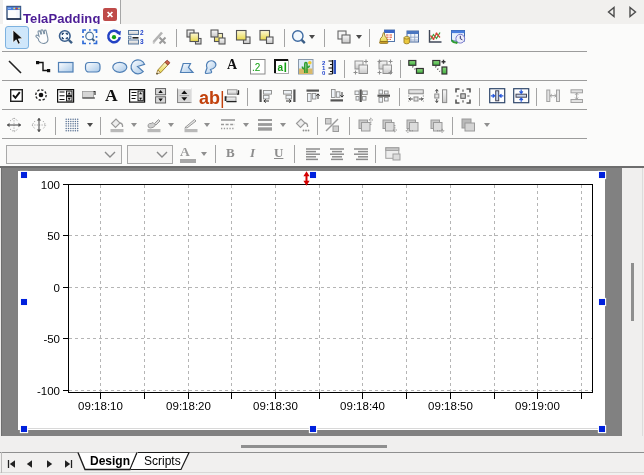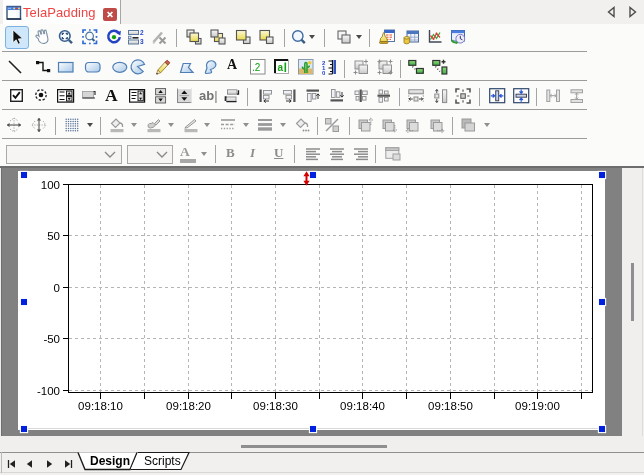--- a/index.html
+++ b/index.html
@@ -17,21 +17,21 @@
 <svg class="ab" style="left:6px;top:5px" width="16" height="16" viewBox="0 0 16 16">
 <rect x="1" y="1.5" width="13.5" height="12.5" fill="#f4f8fe" stroke="#38547c" stroke-width="1.4"></rect>
 <rect x="1.3" y="1.8" width="13" height="3.2" fill="#4a7edb"></rect>
 <rect x="2" y="2.8" width="3" height="1" fill="#9cc0ee"></rect>
 <circle cx="8.2" cy="3.4" r="0.9" fill="#e8e06a"></circle>
       <circle cx="10.6" cy="3.4" r="1" fill="#d43434"></circle>
       <circle cx="13" cy="3.4" r="0.9" fill="#e8e06a"></circle>
 <rect x="2.2" y="6" width="8" height="7" fill="#fdfefe"></rect>
 <path d="M14.5,13.5 L14.5,14 L1,14" stroke="#22314d" stroke-width="1.6" fill="none"></path>
 </svg>
-<div class="ab" style="left:23px;top:5px;width:80px;height:17px;font-size:13px;font-weight:normal;color:#ef4444;letter-spacing:0.1px;white-space:nowrap">TelaPadding</div>
+<div class="ab" style="left:23px;top:11px;width:80px;height:17px;font-size:13px;font-weight:bold;color:#4c1d95;letter-spacing:0.1px;white-space:nowrap">TelaPadding</div>
 <div class="ab" style="left:103px;top:8px;width:14px;height:13px;background:#bf4b49;border-radius:2px;"></div>
 <svg class="ab" style="left:103px;top:8px" width="14" height="13" viewBox="0 0 14 13">
 <path d="M4.6,4 L9.4,9 M9.4,4 L4.6,9" stroke="#ffffff" stroke-width="1.8"></path>
     </svg>
 <svg class="ab" style="left:605px;top:6px" width="34" height="12" viewBox="0 0 34 12">
 <path d="M9,1.5 L9,10.5 L3.5,6 Z" fill="none" stroke="#4c4c4c" stroke-width="1.4"></path>
 <path d="M25,1.5 L25,10.5 L30.5,6 Z" fill="none" stroke="#4c4c4c" stroke-width="1.4"></path>
 </svg>
 <div class="ab" style="left:0;top:24px;width:644px;height:142px;background:#fbfbfa"></div>
 <div class="ab" style="left:2px;top:51px;width:585px;height:1px;background:#9c9c9c"></div>
@@ -273,21 +273,21 @@
 <path d="M5.6,2 l-2.2,3 h4.4 Z" fill="#111"></path>
       <path d="M5.6,13.5 l-2.2,-3 h4.4 Z" fill="#111"></path>
     </svg>
 <svg class="ab" style="left:177px;top:88px" width="15" height="16" viewBox="0 0 15 16">
       <rect x="0.6" y="0.6" width="13.5" height="14" fill="#d9d9d9" stroke="#777" stroke-width="0.9"></rect>
 <path d="M0.6,0.6 h13.5 v14" fill="none" stroke="#fdfdfd" stroke-width="1.2"></path>
 <path d="M7.3,2.5 l-3,3.5 h6 Z" fill="#111"></path>
       <path d="M7.3,12.8 l-3,-3.5 h6 Z" fill="#111"></path>
 <path d="M2.5,7.6 h9.6" stroke="#999" stroke-width="0.8"></path>
     </svg>
-<div class="ab" style="left:199px;top:88px;width:20px;height:15px;font-size:13px;font-weight:bold;color:#737373">ab<span style="font-weight:normal">|</span></div>
+<div class="ab" style="left:199px;top:88px;width:20px;height:15px;font-size:18px;font-weight:bold;color:#c2410c">ab<span style="font-weight:normal">|</span></div>
 <svg class="ab" style="left:225px;top:89px" width="14" height="13" viewBox="0 0 14 13">
       <rect x="2.5" y="0.8" width="9.5" height="4.4" fill="url(#gg)" stroke="#888" stroke-width="0.9"></rect>
 <path d="M12,5.2 h1.5 v-4" stroke="#222" stroke-width="1.3" fill="none"></path>
 <rect x="1.5" y="8" width="9.5" height="4.4" fill="url(#gg)" stroke="#888" stroke-width="0.9"></rect>
 <path d="M1.5,7.8 h-1.2 v4.2 M1.5,12.6 h10" stroke="#222" stroke-width="1.3" fill="none"></path>
     </svg>
 <div class="sep" style="left:247px;top:88px;height:18px"></div>
 <svg class="ab" style="left:258.5px;top:89px" width="14" height="14" viewBox="0 0 14 14">
       <rect x="0.5" y="0.5" width="2.2" height="12.5" fill="#555"></rect>
 <rect x="4.5" y="1.5" width="8" height="3.6" fill="#eef2f6" stroke="#8a8a8a" stroke-width="0.9"></rect>

